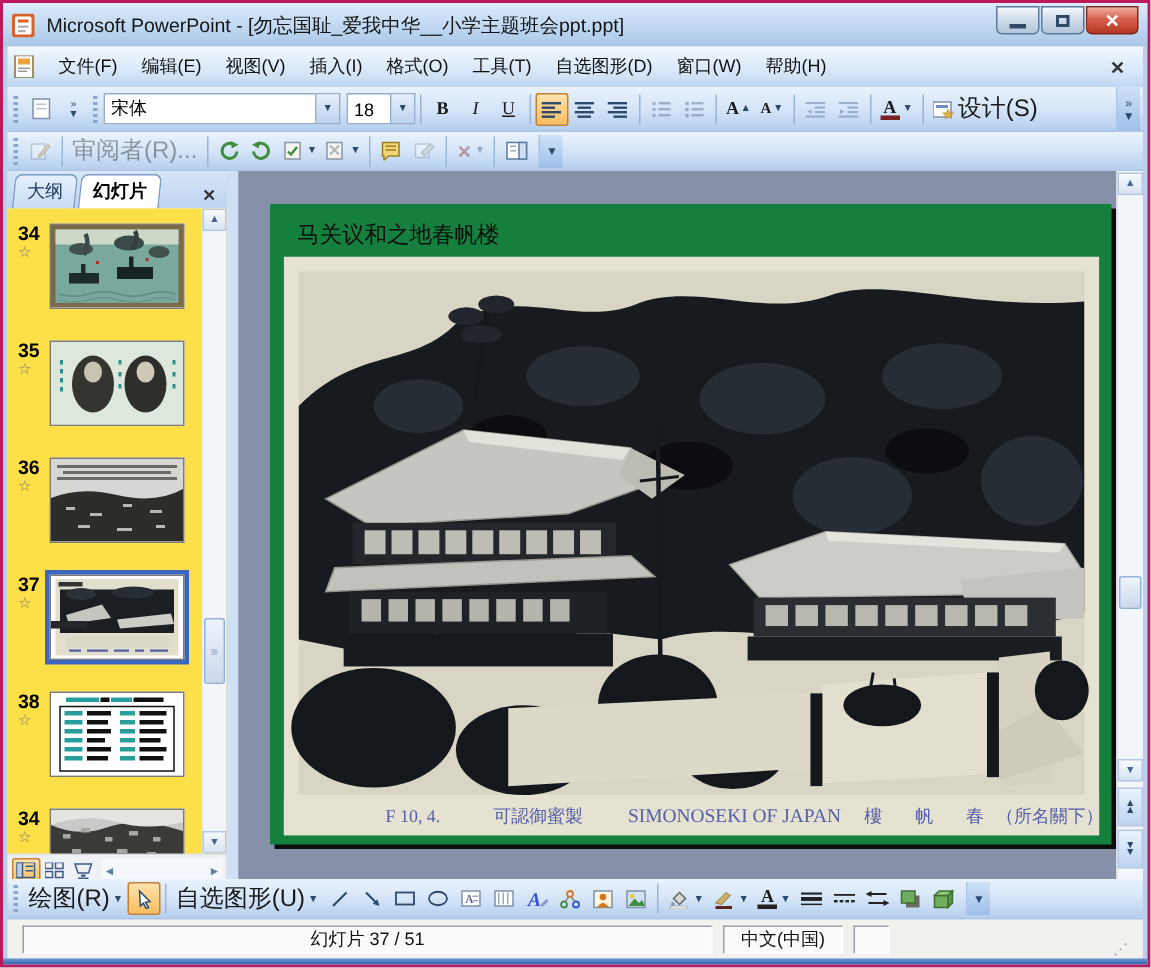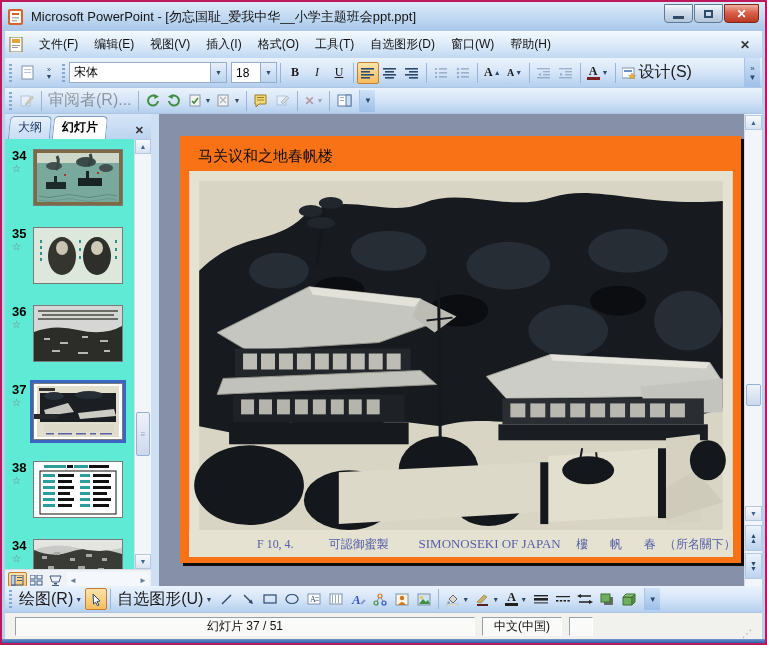--- a/index.html
+++ b/index.html
@@ -38,37 +38,37 @@
   .overflow{margin-left:auto;width:15px;height:100%;background:linear-gradient(#cfe2f7,#9dbfe8);display:flex;flex-direction:column;align-items:center;justify-content:center;color:#2c4a6e;font-size:8px;border-left:1px solid #aac4e4;}
   .lbl{font-size:16px;white-space:nowrap;}
   
   .workspace{position:absolute;left:3px;right:3px;top:112px;height:476px;background:#8691a9;}
   .leftpane{position:absolute;left:0;top:0;width:146px;height:100%;background:#fff;display:flex;flex-direction:column;}
   .tabsrow{height:25px;background:linear-gradient(#d7e6f8,#bcd4ef);display:flex;align-items:flex-end;padding:2px 2px 0 4px;box-sizing:border-box;flex:0 0 auto;}
   .tab{font-size:12px;padding:2px 8px 3px;border:1px solid #7e9cc4;border-bottom:none;border-radius:5px 5px 0 0;background:linear-gradient(#e6f0fb,#c8dcf4);color:#1c3a63;margin-right:2px;transform:skewX(-6deg);}
   .tab span{display:inline-block;transform:skewX(6deg);}
   .tab.active{background:#fff;font-weight:bold;color:#000;}
   .tabclose{margin-left:auto;font-size:11px;font-weight:bold;color:#333;padding:2px 5px;}
-  .thumblist{position:relative;flex:1;overflow:hidden;background:#5eead4;}
+  .thumblist{position:relative;flex:1;overflow:hidden;background:#fde047;}
   .entry{position:absolute;left:0;display:flex;}
   .numcol{width:28px;text-align:left;padding-left:7px;box-sizing:border-box;}
   .num{font-size:13px;font-weight:bold;color:#000;line-height:14px;}
   .anim{font-size:10px;color:#777;line-height:12px;}
   .thumb{width:90px;height:57px;border:1px solid #7a7a7a;background:#fff;box-sizing:border-box;}
   .thumb.selected{outline:3px solid #3a66c0;}
   .panescroll{position:absolute;right:0;top:25px;bottom:20px;width:16px;background:#f2f5fa;border-left:1px solid #d6dde8;}
   .sbtn{position:absolute;left:0;width:16px;height:15px;background:linear-gradient(#f7fafd,#d7e3f2);border:1px solid #b5c8e2;box-sizing:border-box;display:flex;align-items:center;justify-content:center;font-size:7px;color:#44638f;}
   .sthumb{position:absolute;left:1px;width:14px;background:linear-gradient(#eef3fa,#ccd9ec);border:1px solid #96b1d8;border-radius:2px;box-sizing:border-box;display:flex;align-items:center;justify-content:center;color:#8aa3c6;font-size:8px;letter-spacing:0;}
   .viewbar{height:20px;background:#eef1f6;display:flex;align-items:center;flex:0 0 auto;padding-left:3px;border-top:1px solid #d8dde6;}
   .vbtn{width:19px;height:17px;display:flex;align-items:center;justify-content:center;border:1px solid transparent;border-radius:2px;box-sizing:border-box;}
   .vbtn.sel{background:linear-gradient(#fde3ac,#f8bc5e);border-color:#c57f2e;}
   .hscroll{flex:1;height:16px;margin:0 2px;background:#f4f7fb;display:flex;align-items:center;justify-content:space-between;font-size:8px;color:#667d9d;padding:0 2px;}
   .splitter{position:absolute;left:146px;top:0;width:8px;height:100%;background:#cfe0f4;}
   .mainarea{position:absolute;left:154px;right:17px;top:0;height:100%;background:#8691a9;}
-  .slide{position:absolute;left:21px;top:22px;width:561px;height:427px;background:#f97316;box-shadow:3px 3px 0 0 #0d0d0d;}
+  .slide{position:absolute;left:21px;top:22px;width:561px;height:427px;background:#15803d;box-shadow:3px 3px 0 0 #0d0d0d;}
   .slidetitle{position:absolute;left:18px;top:11px;font-size:15px;color:#0d0d0d;font-family:"Liberation Serif",serif;}
   .photo{position:absolute;left:9px;top:35px;width:544px;height:386px;}
   .mainscroll{position:absolute;right:0;top:0;width:17px;height:100%;background:#f2f5fa;border-left:1px solid #d6dde8;}
   .dblarrow{display:flex;flex-direction:column;line-height:5px;font-size:7px;color:#2c4a6e;}
   
   .statusbar{position:absolute;left:3px;right:3px;bottom:4px;height:26px;background:#f1f1ee;display:flex;align-items:center;gap:7px;padding:0 10px;box-sizing:border-box;margin-top:18px;}
   .spanel{height:19px;background:#fafaf8;border:1px solid;border-color:#9aa0a8 #fff #fff #9aa0a8;display:flex;align-items:center;justify-content:center;font-size:12px;color:#111;box-sizing:border-box;}
   .bottomframe{position:absolute;left:0;right:0;bottom:0;height:4px;background:linear-gradient(#6f98cc,#2e62ae);}
   .rgrip{margin-left:auto;color:#9aa0a8;font-size:10px;align-self:flex-end;}
   svg{display:block;}

